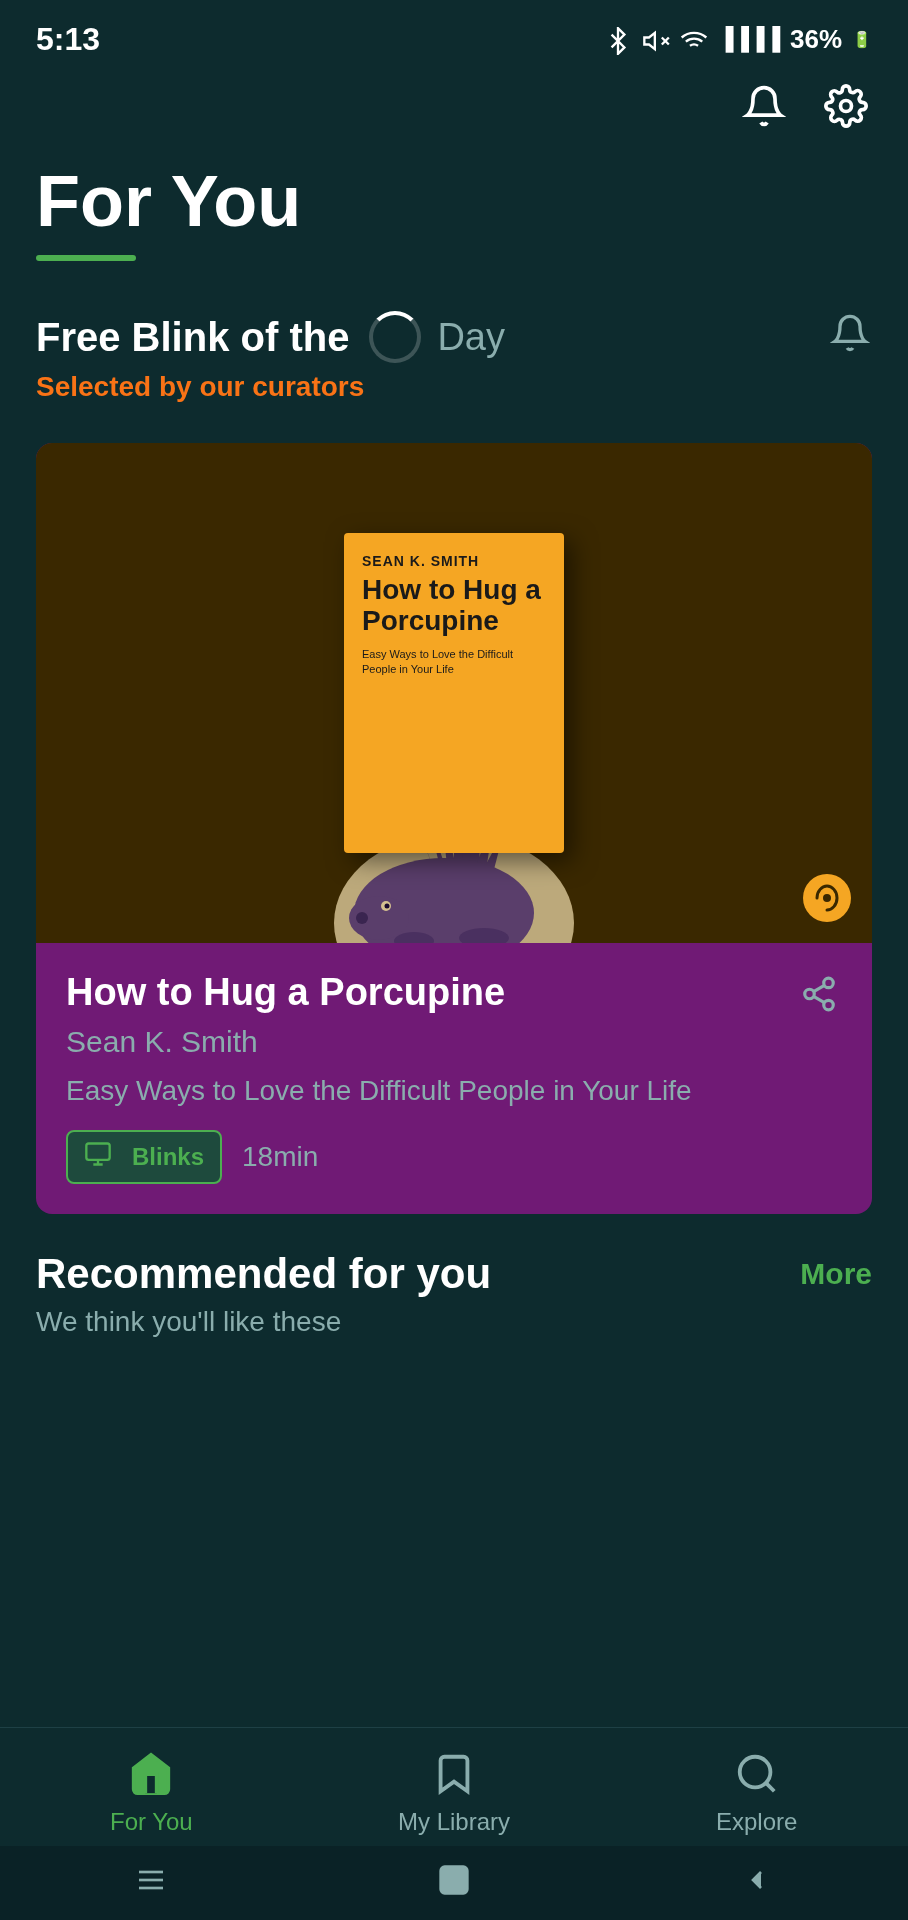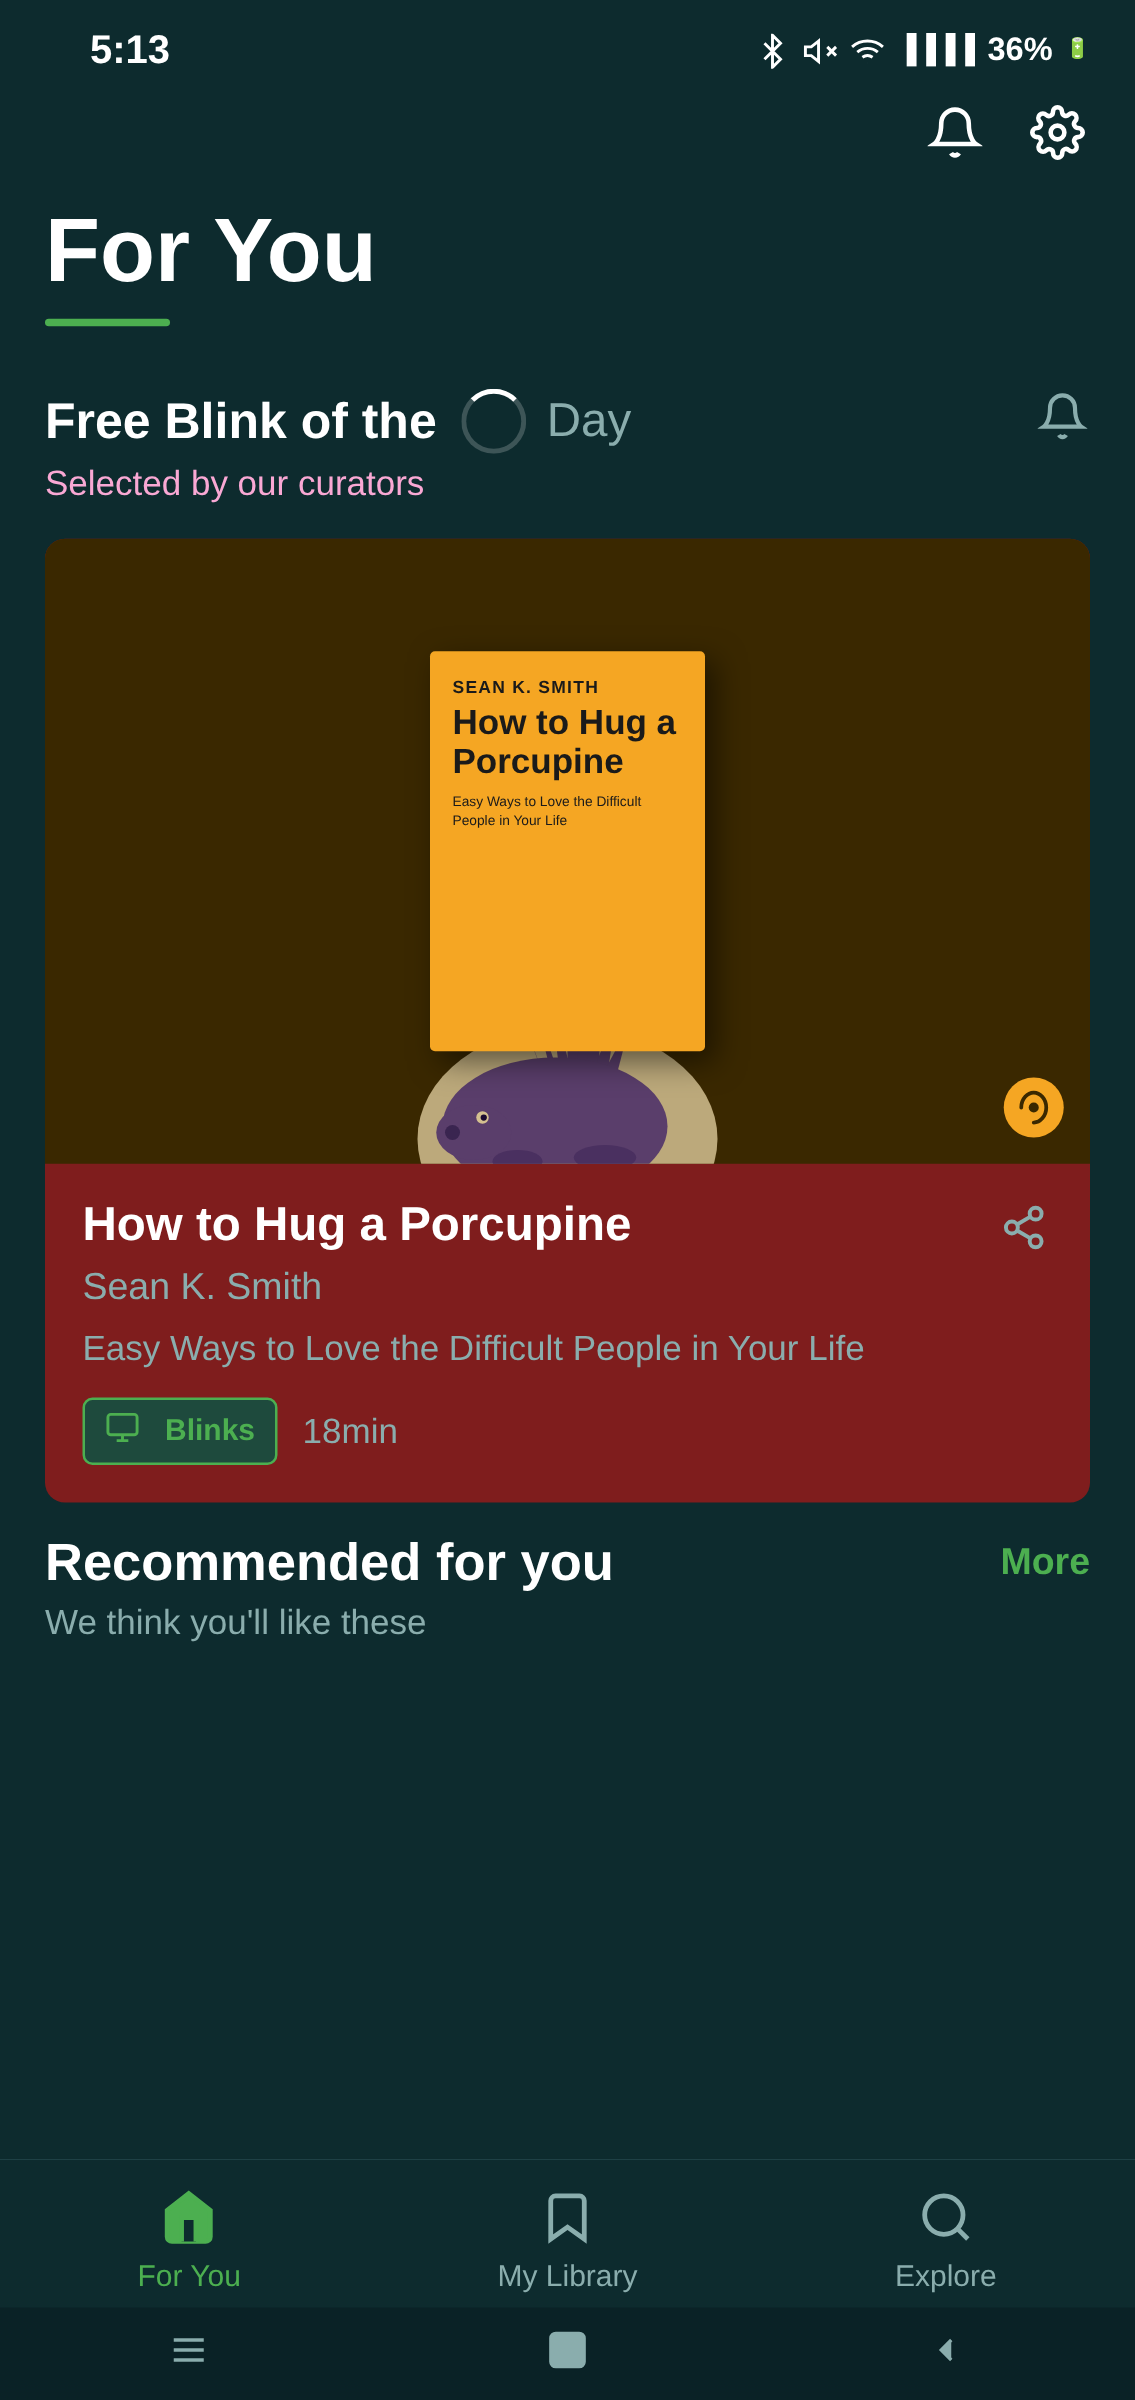--- a/index.html
+++ b/index.html
@@ -15,21 +15,20 @@
       overflow-x: hidden;
     }
 
     
     .status-bar {
       display: flex;
       justify-content: space-between;
       align-items: center;
       padding: 18px 36px 10px 36px;
       height: 70px;
-      margin-left: 36px;
     }
 
     .status-time {
       font-size: 32px;
       font-weight: 600;
       color: #ffffff;
     }
 
     .status-icons {
       display: flex;
@@ -103,22 +102,23 @@
       font-size: 40px;
       font-weight: 700;
       color: #ffffff;
       display: flex;
       align-items: center;
       gap: 16px;
     }
 
     .section-subtitle {
       font-size: 28px;
-      color: #f9a8d4;
+      color: #f97316;
       margin-top: 8px;
+      font-weight: bold;
     }
 
     .section-notify-icon {
       width: 44px;
       height: 44px;
       display: flex;
       align-items: center;
       justify-content: center;
     }
 
@@ -142,22 +142,22 @@
       vertical-align: middle;
       margin-left: 4px;
     }
 
     @keyframes spin {
       to { transform: rotate(360deg); }
     }
 
     
     .book-card {
-      margin: 24px 36px;
-      background-color: #7f1d1d;
+      margin: 36px 36px;
+      background-color: #701a75;
       border-radius: 16px;
       overflow: hidden;
     }
 
     .book-card-image {
       width: 100%;
       height: 500px;
       background-color: #3a2800;
       display: flex;
       align-items: center;

